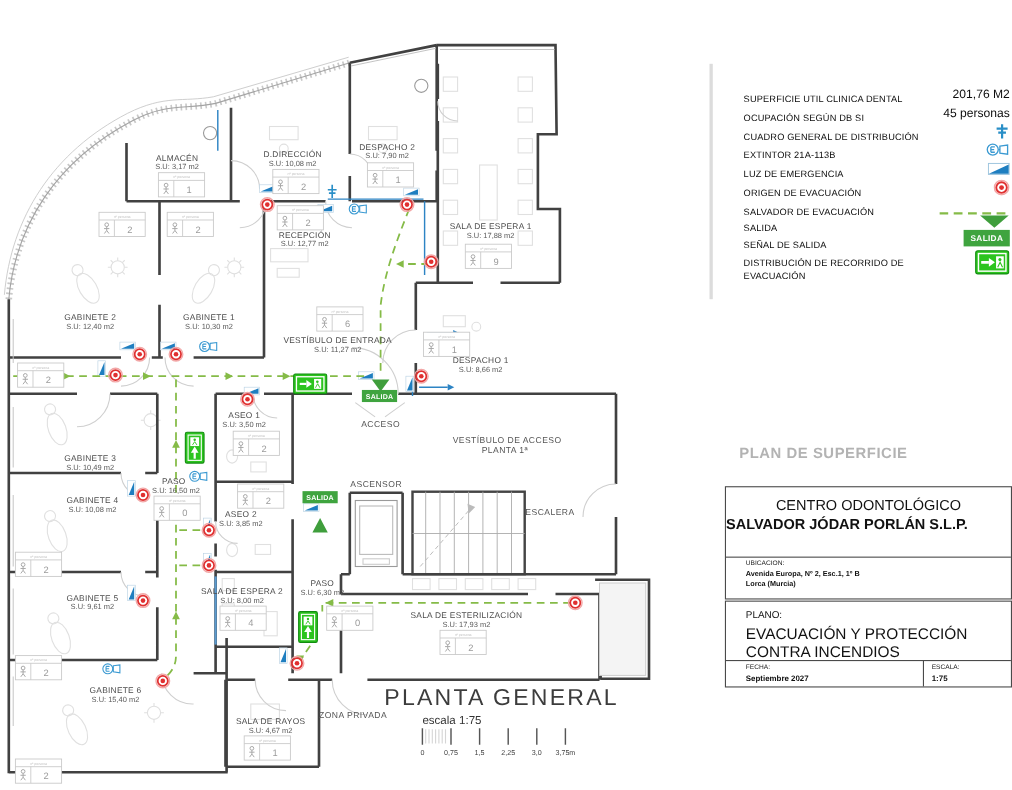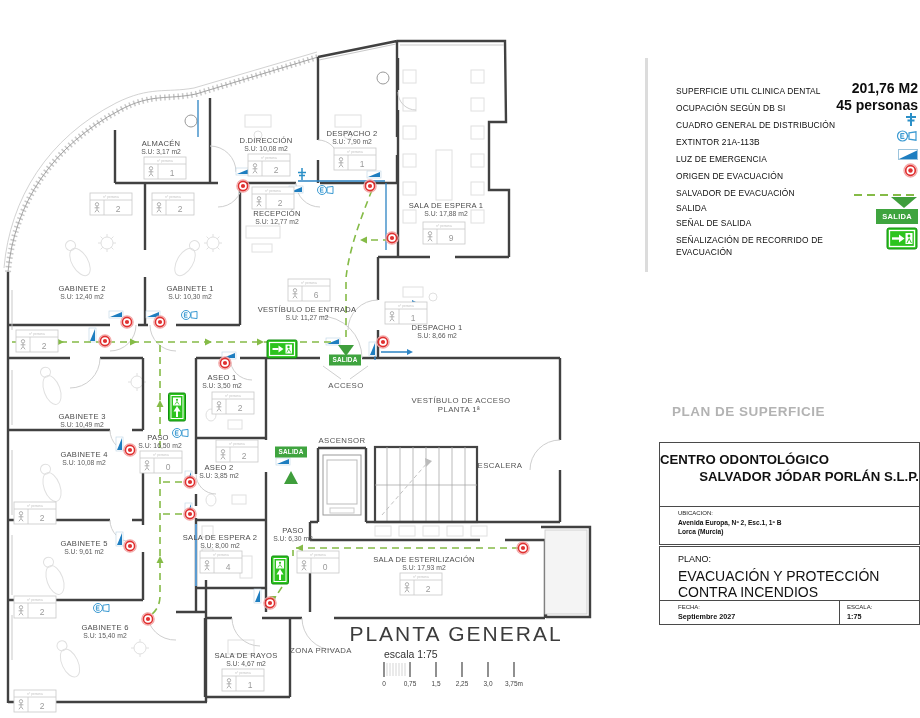--- a/index.html
+++ b/index.html
@@ -16,30 +16,30 @@
   .salida-txt{font-size:6.4px;fill:#fff;font-weight:bold;text-anchor:middle;letter-spacing:.2px}
   .plan-title{font-size:21px;fill:#3c3c3c;letter-spacing:2px;text-anchor:middle}
   .plan-scale{font-size:10.5px;fill:#333}
   .tick-label{font-size:6.5px;fill:#444;text-anchor:middle}
 
   
   .divider{position:absolute;left:645px;top:58px;width:2.5px;height:214px;background:#dcdcdc}
   .legend{position:absolute;left:676px;top:0;width:242px}
   .lrow{position:absolute;left:0;width:242px;height:15px}
   .llabel{font-size:8.4px;font-weight:normal;color:#0d0d0d;letter-spacing:.15px;white-space:nowrap}
-  .lval{position:absolute;right:0;top:0;font-size:14px;font-weight:bold;color:#0d0d0d}
+  .lval{position:absolute;right:0;top:0;font-size:11px;font-weight:normal;color:#0d0d0d}
   .licon{position:absolute;right:0;top:-2px}
   .salida-badge-lg{position:absolute;right:0;top:-3px;background:#3fa43f;color:#fff;
     font-size:7.5px;font-weight:bold;padding:3px 6px;letter-spacing:.3px}
 
   .tb-header{position:absolute;left:672px;top:404px;font-size:13.5px;font-weight:bold;
     color:#b3b3b3;letter-spacing:.5px}
   .tb-box1{position:absolute;left:659px;top:442px;width:259px;height:101px;border:1.2px solid #4a4a4a}
-  .tb-company1{position:absolute;left:0;right:0;top:9px;font-size:13.2px;font-weight:bold;color:#111}
-  .tb-company2{position:absolute;left:0;right:0;top:26px;text-align:right;font-size:13.2px;font-weight:bold;color:#111}
+  .tb-company1{position:absolute;left:0;right:0;top:9px;text-align:center;font-size:13.2px;font-weight:normal;color:#111}
+  .tb-company2{position:absolute;left:0;right:0;top:26px;text-align:left;font-size:13.2px;font-weight:bold;color:#111}
   .tb-div1{position:absolute;left:0;right:0;top:63px;border-top:1px solid #4a4a4a}
   .tb-ubi-label{position:absolute;left:18px;top:67px;font-size:6px;color:#222}
   .tb-addr1{position:absolute;left:18px;top:76px;font-size:6.6px;font-weight:bold;color:#111}
   .tb-addr2{position:absolute;left:18px;top:85px;font-size:6.6px;font-weight:bold;color:#111}
   .tb-box2{position:absolute;left:659px;top:546px;width:259px;height:77px;border:1.2px solid #4a4a4a}
   .tb-plano-label{position:absolute;left:18px;top:7px;font-size:9px;color:#111}
   .tb-plano-val{position:absolute;left:18px;top:21px;font-size:14px;color:#111}
   .tb-div2{position:absolute;left:0;right:0;top:53px;border-top:1px solid #4a4a4a}
   .tb-div3{position:absolute;left:179px;top:53px;bottom:0;border-left:1px solid #4a4a4a}
   .tb-fecha-label{position:absolute;left:18px;top:57px;font-size:6px;color:#222}
@@ -606,21 +606,21 @@
       <svg width="28" height="13">
           <polygon points="1,1 27,1 14,12" fill="#3f9e3c"></polygon>
         </svg>
     </span>
   </div>
   <div class="lrow" style="top:212px">
     <span class="llabel">SEÑAL DE SALIDA</span>
     <span class="salida-badge-lg">SALIDA</span>
   </div>
   <div class="lrow" style="top:229px">
-    <span class="llabel">SEÑALIZACIÓN DE RECORRIDO DE</span>
+    <span class="llabel">DISTRIBUCIÓN DE RECORRIDO DE</span>
     <span class="licon">
       <svg width="32" height="23">
         <rect x="1" y="1" width="30" height="21" rx="2" fill="#2cc41e" stroke="#128c10"></rect>
         <rect x="3.5" y="3.5" width="25" height="16" fill="none" stroke="#fff" stroke-width="1.3"></rect>
         <line x1="6" y1="11.5" x2="13" y2="11.5" stroke="#fff" stroke-width="2.4"></line>
         <polygon points="13,7.5 13,15.5 18.5,11.5" fill="#fff"></polygon>
         <rect x="19.5" y="6" width="7" height="11" fill="#fff"></rect>
         <circle cx="23" cy="9" r="1.4" fill="#2cc41e"></circle>
         <path d="M21,16 L23.2,11.5 L25.4,16" stroke="#2cc41e" stroke-width="1" fill="none"></path>
       </svg>

